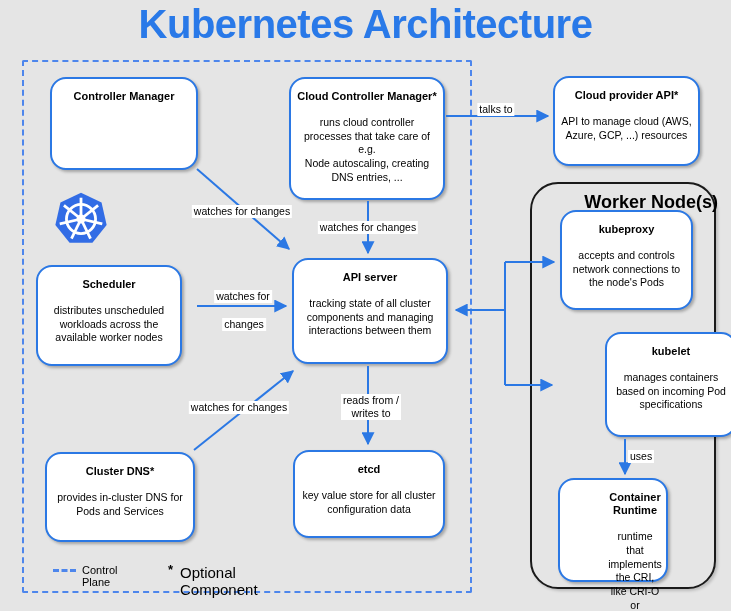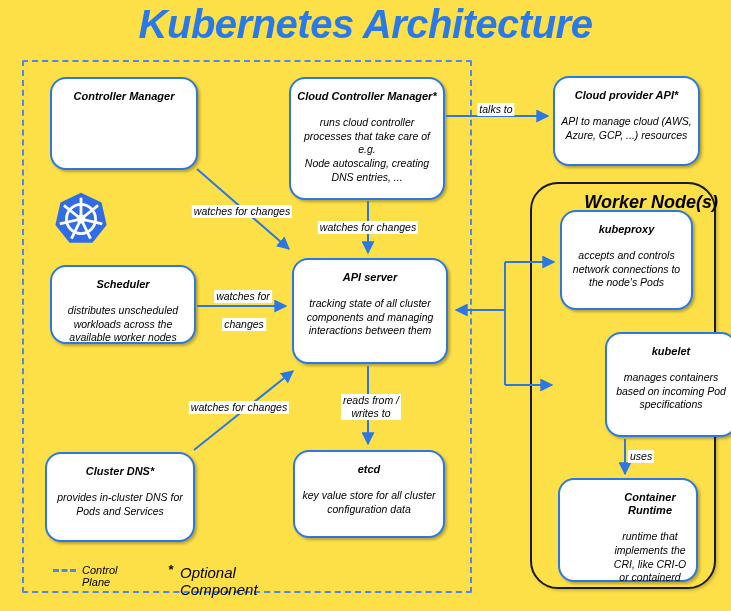--- a/index.html
+++ b/index.html
@@ -1,18 +1,18 @@
 <!DOCTYPE html>
 <html><head>
 <meta charset="utf-8">
 <style>
   html,body{margin:0;padding:0;background:#ffffff;}
   #stage{
-    position:relative;width:731px;height:611px;background:#fde047;overflow:hidden;
-    font-family:"Liberation Sans", sans-serif;color:#000;font-style:italic;
+    position:relative;width:731px;height:611px;background:#e5e5e5;overflow:hidden;
+    font-family:"Liberation Sans", sans-serif;color:#000;
   }
   #page-title{
     position:absolute;left:0;top:2px;width:100%;text-align:center;
     font-size:40px;font-weight:bold;color:#2979e8;letter-spacing:-0.5px;
   }
   #control-plane-border{
     position:absolute;left:22px;top:60px;width:446px;height:529px;
     border:2px dashed #4d86ec;border-radius:2px;
   }
   .node{
@@ -81,21 +81,21 @@
     <div class="node-title">Cloud Controller Manager*</div>
     <div class="node-body">runs cloud controller processes that take care of e.g.
 Node autoscaling, creating DNS entries, ...</div>
   </div>
 
   <div class="node" style="left:553px;top:76px;width:147px;height:90px;">
     <div class="node-title">Cloud provider API*</div>
     <div class="node-body">API to manage cloud (AWS, Azure, GCP, ...) resources</div>
   </div>
 
-  <div class="node" style="left:50px;top:265px;width:146px;height:79px;justify-content:space-between;">
+  <div class="node" style="left:36px;top:265px;width:146px;height:101px;">
     <div class="node-title">Scheduler</div>
     <div class="node-body">distributes unscheduled workloads across the available worker nodes</div>
   </div>
 
   <div class="node" style="left:45px;top:452px;width:150px;height:90px;">
     <div class="node-title">Cluster DNS*</div>
     <div class="node-body">provides in-cluster DNS for Pods and Services</div>
   </div>
 
   <div class="node" style="left:292px;top:258px;width:156px;height:106px;">
@@ -115,21 +115,21 @@
   <div class="node" style="left:560px;top:210px;width:133px;height:100px;">
     <div class="node-title">kubeproxy</div>
     <div class="node-body">accepts and controls network connections to the node's Pods</div>
   </div>
 
   <div class="node" style="left:558px;top:332px;width:132px;height:105px;margin-left:47px;">
     <div class="node-title">kubelet</div>
     <div class="node-body">manages containers based on incoming Pod specifications</div>
   </div>
 
-  <div class="node" style="left:558px;top:478px;width:140px;height:104px;padding-left:48px;">
+  <div class="node" style="left:558px;top:478px;width:110px;height:104px;padding-left:48px;">
     <div class="node-title">Container Runtime</div>
     <div class="node-body">runtime that implements the CRI, like CRI-O or containerd</div>
   </div>
 
   <svg id="edges-layer" width="731" height="611" viewBox="0 0 731 611">
     <defs>
       <marker id="arrow" viewBox="0 0 10 10" refX="9" refY="5" markerWidth="6.5" markerHeight="6.5" orient="auto-start-reverse">
         <path d="M0,0 L10,5 L0,10 z" fill="#2b78e4"></path>
       </marker>
     </defs>

